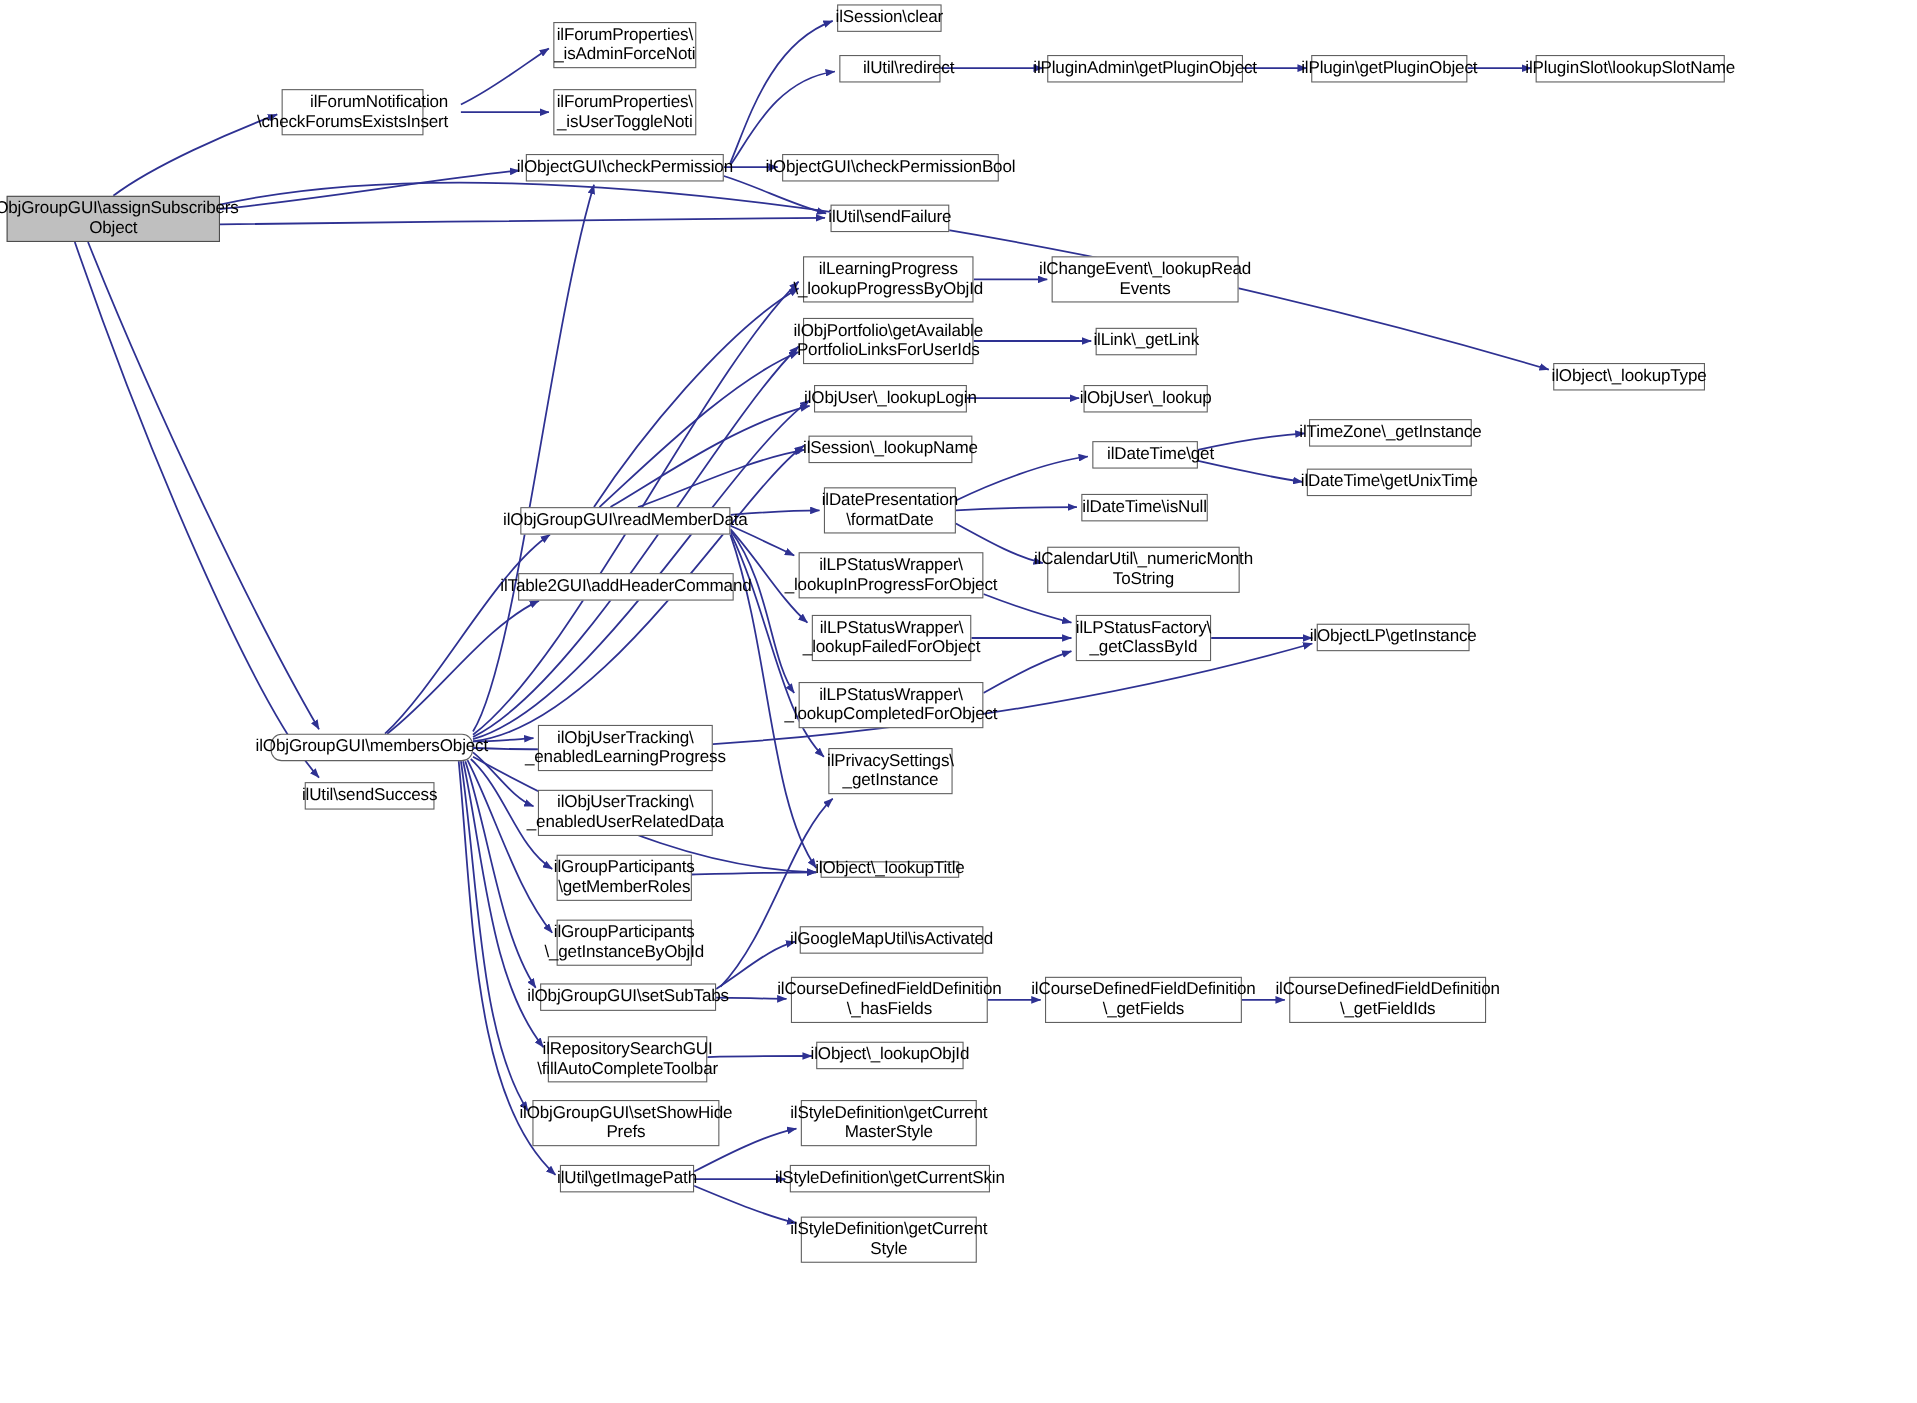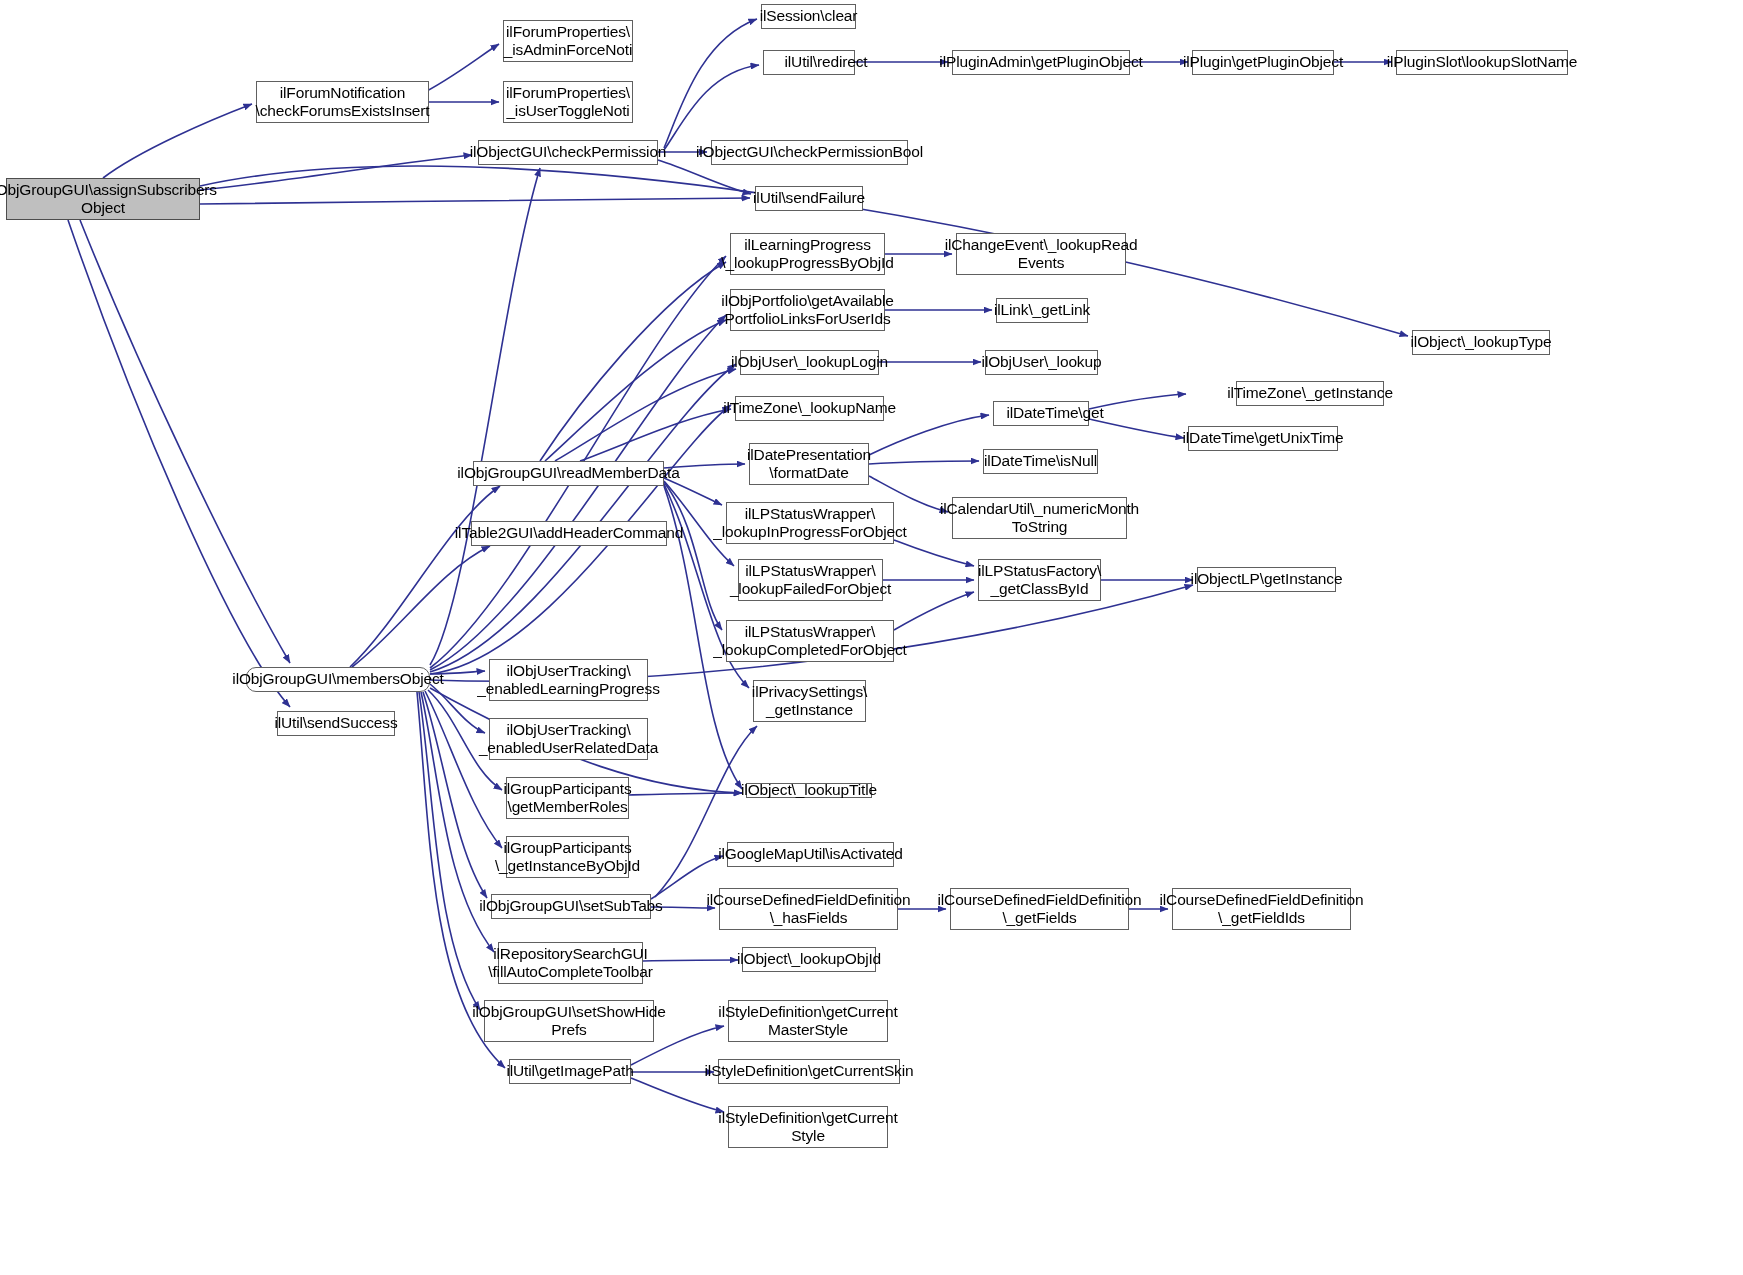--- a/index.html
+++ b/index.html
@@ -118,21 +118,21 @@
         <path d="M1129,909 C1145,909 1158,909 1168,909" fill="none" stroke="#2e3192" stroke-width="1.6" marker-end="url(#arrowhead)"></path>
         <path d="M643,961 C680,960 715,960 738,960" fill="none" stroke="#2e3192" stroke-width="1.6" marker-end="url(#arrowhead)"></path>
         <path d="M631,1065 C660,1050 695,1032 724,1026" fill="none" stroke="#2e3192" stroke-width="1.6" marker-end="url(#arrowhead)"></path>
         <path d="M631,1072 C660,1072 690,1072 714,1072" fill="none" stroke="#2e3192" stroke-width="1.6" marker-end="url(#arrowhead)"></path>
         <path d="M631,1078 C660,1090 695,1105 724,1112" fill="none" stroke="#2e3192" stroke-width="1.6" marker-end="url(#arrowhead)"></path>
       </g>
   </svg>
   <div id="nodes-group">
       <div class="node root" style="left: 6px; top: 178px; width: 194px; height: 42px;">ilObjGroupGUI\assignSubscribers
 Object</div>
-      <div class="node" style="left: 256px; top: 81px; width: 173px; height: 42px;">ilForumNotification
+      <div class="node" style="left: 256px; top: 81px; width: 129px; height: 42px; text-align: right;">ilForumNotification
 \checkForumsExistsInsert</div>
       <div class="node" style="left: 503px; top: 20px; width: 130px; height: 42px;">ilForumProperties\
 _isAdminForceNoti</div>
       <div class="node" style="left: 503px; top: 81px; width: 130px; height: 42px;">ilForumProperties\
 _isUserToggleNoti</div>
       <div class="node" style="left: 478px; top: 140px; width: 180px; height: 25px;">ilObjectGUI\checkPermission</div>
       <div class="node" style="left: 761px; top: 4px; width: 95px; height: 25px;">ilSession\clear</div>
       <div class="node" style="left: 763px; top: 50px; width: 92px; height: 25px; padding-left: 34px;">ilUtil\redirect</div>
       <div class="node" style="left: 952px; top: 50px; width: 178px; height: 25px; text-align: center;">ilPluginAdmin\getPluginObject</div>
       <div class="node" style="left: 1192px; top: 50px; width: 142px; height: 25px;">ilPlugin\getPluginObject</div>
@@ -142,25 +142,25 @@
       <div class="node" style="left: 1412px; top: 330px; width: 138px; height: 25px;">ilObject\_lookupType</div>
       <div class="node" style="left: 730px; top: 233px; width: 155px; height: 42px;">ilLearningProgress
 \_lookupProgressByObjId</div>
       <div class="node" style="left: 956px; top: 233px; width: 170px; height: 42px;">ilChangeEvent\_lookupRead
 Events</div>
       <div class="node" style="left: 730px; top: 289px; width: 155px; height: 42px;">ilObjPortfolio\getAvailable
 PortfolioLinksForUserIds</div>
       <div class="node" style="left: 996px; top: 298px; width: 92px; height: 25px;">ilLink\_getLink</div>
       <div class="node" style="left: 740px; top: 350px; width: 139px; height: 25px;">ilObjUser\_lookupLogin</div>
       <div class="node" style="left: 985px; top: 350px; width: 113px; height: 25px;">ilObjUser\_lookup</div>
-      <div class="node" style="left: 735px; top: 396px; width: 149px; height: 25px;">ilTimeZone\_lookupName</div>
+      <div class="node" style="left: 735px; top: 396px; width: 149px; height: 25px;">ilSession\_lookupName</div>
       <div class="node" style="left: 749px; top: 443px; width: 120px; height: 42px;">ilDatePresentation
 \formatDate</div>
       <div class="node" style="left: 993px; top: 401px; width: 96px; height: 25px; padding-left: 28px;">ilDateTime\get</div>
-      <div class="node" style="left: 1236px; top: 381px; width: 148px; height: 25px;">ilTimeZone\_getInstance</div>
+      <div class="node" style="left: 1190px; top: 381px; width: 148px; height: 25px;">ilTimeZone\_getInstance</div>
       <div class="node" style="left: 1188px; top: 426px; width: 150px; height: 25px;">ilDateTime\getUnixTime</div>
       <div class="node" style="left: 983px; top: 449px; width: 115px; height: 25px;">ilDateTime\isNull</div>
       <div class="node" style="left: 952px; top: 497px; width: 175px; height: 42px;">ilCalendarUtil\_numericMonth
 ToString</div>
       <div class="node" style="left: 473px; top: 461px; width: 191px; height: 25px;">ilObjGroupGUI\readMemberData</div>
       <div class="node" style="left: 726px; top: 502px; width: 168px; height: 42px;">ilLPStatusWrapper\
 _lookupInProgressForObject</div>
       <div class="node" style="left: 471px; top: 521px; width: 196px; height: 25px;">ilTable2GUI\addHeaderCommand</div>
       <div class="node" style="left: 738px; top: 559px; width: 145px; height: 42px;">ilLPStatusWrapper\
 _lookupFailedForObject</div>

